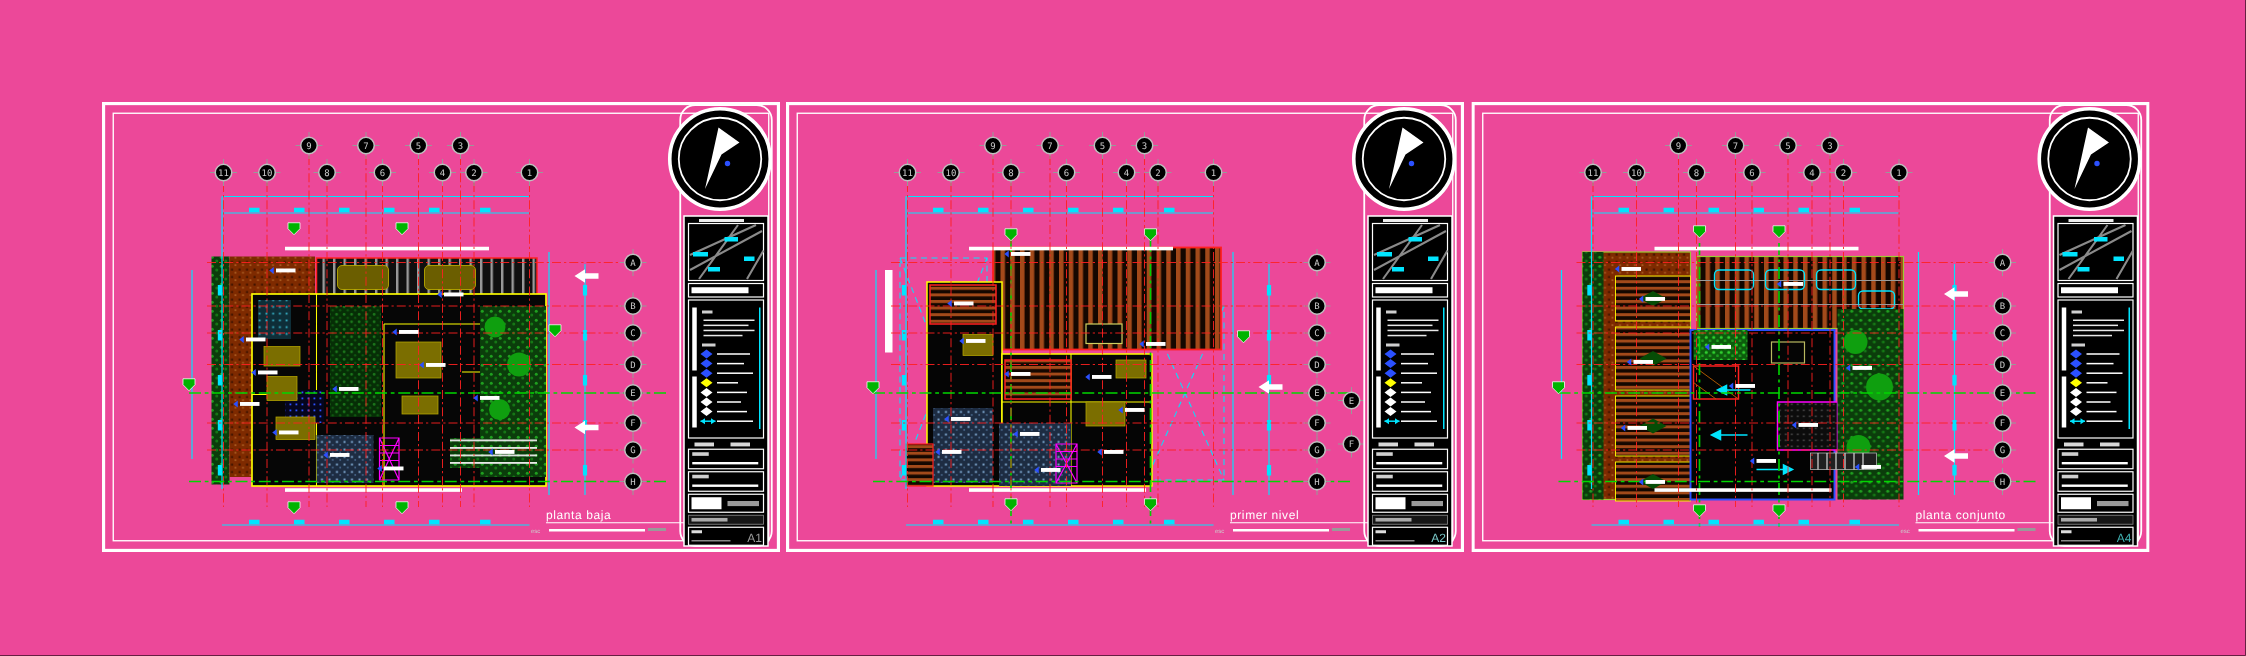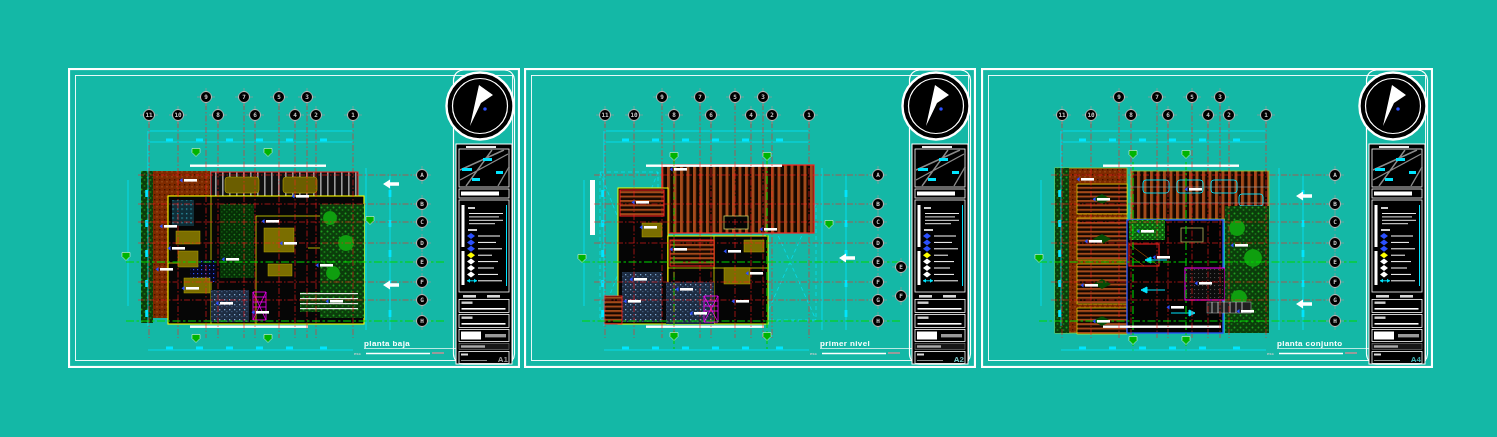--- a/index.html
+++ b/index.html
@@ -1,17 +1,17 @@
 <!DOCTYPE html>
 <html><head>
 <meta charset="utf-8">
 <style>
   html,body{margin:0;padding:0;background:#000;}
-  .stage{position:relative;width:1497px;height:437px;background:#14b8a6;overflow:hidden;
-         font-family:"Liberation Sans",sans-serif;font-weight:bold;}
+  .stage{position:relative;width:1497px;height:437px;background:#ec4899;overflow:hidden;
+         font-family:"Liberation Sans",sans-serif;}
   .sheet{position:absolute;top:68px;}
   #svg0{left:68px;} #svg1{left:524px;} #svg2{left:981px;}
   .frame-outer{fill:none;stroke:#fff;stroke-width:2.2;}
   .frame-inner{fill:none;stroke:#fff;stroke-width:0.9;}
   svg text{font-family:"DejaVu Sans Mono",monospace;}
   .plan-title{font-family:"Liberation Sans",sans-serif;font-size:8px;fill:#fff;letter-spacing:.4px;}
   .scale-label{font-family:"Liberation Sans",sans-serif;font-size:4px;fill:#ccc;}
   .sheet-num{font-family:"Liberation Sans",sans-serif;font-size:8px;}
   .wline{stroke:#fff;stroke-width:.7;}
   .wline2{stroke:#fff;stroke-width:1.6;}

